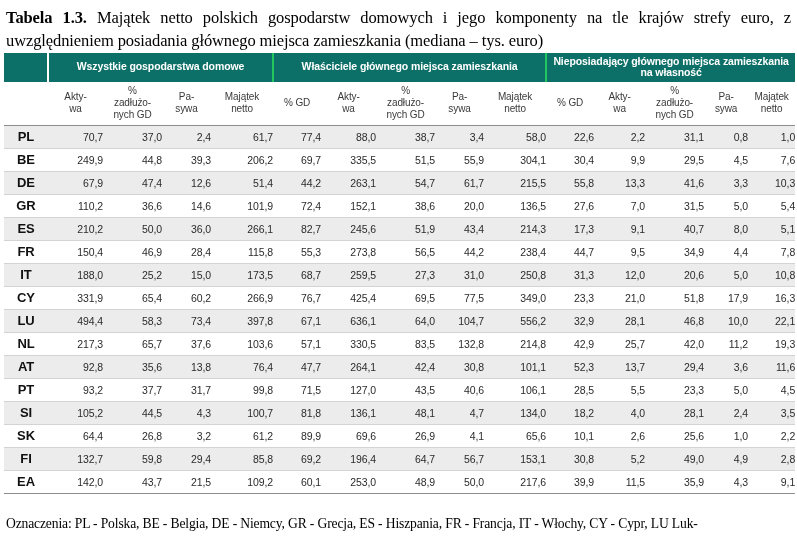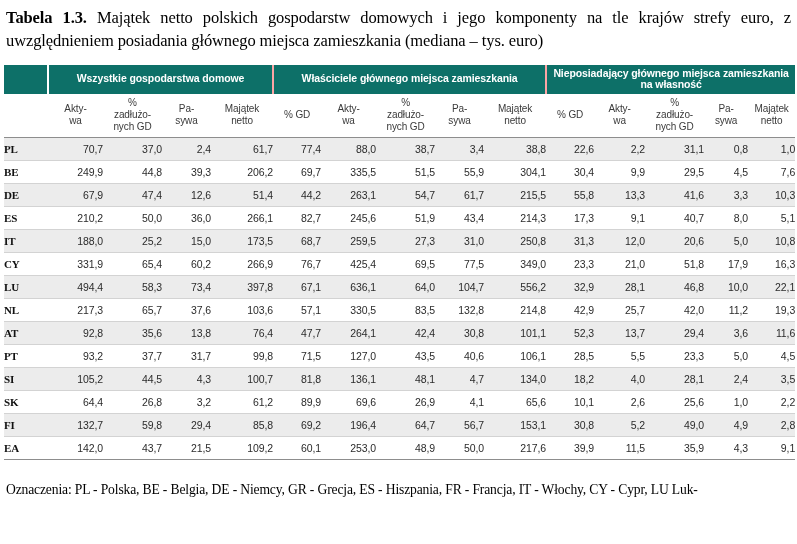--- a/index.html
+++ b/index.html
@@ -19,21 +19,21 @@
     width: 797px;
     height: 544px;
     box-sizing: border-box;
   }
 
   
   .caption {
     font-family: "Liberation Serif", serif;
     font-size: 16.5px;
     line-height: 1.42;
-    padding: 6px 6px 12px 6px;
+    padding: 6px 6px 0 6px;
     text-align: justify;
     text-justify: inter-word;
     letter-spacing: -0.1px;
   }
   .caption .cap-label {
     font-weight: bold;
   }
 
   
   table.matrix {
@@ -51,21 +51,21 @@
   .grp {
     background: #0d7068;
     color: #ffffff;
     font-size: 10.5px;
     font-weight: bold;
     text-align: center;
     vertical-align: middle;
     height: 29px;
     line-height: 1.12;
     padding: 1px 3px;
-    border-right: 2px solid #fca5a5;
+    border-right: 2px solid #22c55e;
     letter-spacing: -0.1px;
   }
   .grp.corner {
     border-right: 2px solid #ffffff;
   }
   .grp.last { border-right: none; }
 
   
   .sub {
     background: #ffffff;
@@ -92,24 +92,23 @@
     border-bottom: 1px solid #d3d3d3;
     letter-spacing: -0.1px;
   }
   tbody tr:nth-child(odd) td { background: #ececec; }
   tbody tr:nth-child(even) td { background: #ffffff; }
   tbody tr:last-child td { border-bottom: 1.6px solid #8d8d8d; }
 
   td.code {
     font-weight: bold;
     color: #111111;
-    text-align: left;
+    text-align: center;
     padding-left: 14px;
-    font-size: 11px;
-    font-family: Liberation Serif, serif;
+    font-size: 13px;
   }
   td.num {
     text-align: right;
     padding-right: 13px;
   }
 
   
   .notes {
     font-family: "Liberation Serif", serif;
     font-size: 13.6px;
@@ -226,21 +225,21 @@
         <tr>
           <td class="code">PL</td>
           <td class="num">70,7</td>
           <td class="num">37,0</td>
           <td class="num">2,4</td>
           <td class="num">61,7</td>
           <td class="num">77,4</td>
           <td class="num">88,0</td>
           <td class="num">38,7</td>
           <td class="num">3,4</td>
-          <td class="num">38,8</td>
+          <td class="num">58,0</td>
           <td class="num">22,6</td>
           <td class="num">2,2</td>
           <td class="num">31,1</td>
           <td class="num">0,8</td>
           <td class="num">1,0</td>
         </tr>
         <tr>
           <td class="code">BE</td>
           <td class="num">249,9</td>
           <td class="num">44,8</td>
@@ -268,37 +267,71 @@
           <td class="num">54,7</td>
           <td class="num">61,7</td>
           <td class="num">215,5</td>
           <td class="num">55,8</td>
           <td class="num">13,3</td>
           <td class="num">41,6</td>
           <td class="num">3,3</td>
           <td class="num">10,3</td>
         </tr>
         <tr>
+          <td class="code">GR</td>
+          <td class="num">110,2</td>
+          <td class="num">36,6</td>
+          <td class="num">14,6</td>
+          <td class="num">101,9</td>
+          <td class="num">72,4</td>
+          <td class="num">152,1</td>
+          <td class="num">38,6</td>
+          <td class="num">20,0</td>
+          <td class="num">136,5</td>
+          <td class="num">27,6</td>
+          <td class="num">7,0</td>
+          <td class="num">31,5</td>
+          <td class="num">5,0</td>
+          <td class="num">5,4</td>
+        </tr>
+        <tr>
           <td class="code">ES</td>
           <td class="num">210,2</td>
           <td class="num">50,0</td>
           <td class="num">36,0</td>
           <td class="num">266,1</td>
           <td class="num">82,7</td>
           <td class="num">245,6</td>
           <td class="num">51,9</td>
           <td class="num">43,4</td>
           <td class="num">214,3</td>
           <td class="num">17,3</td>
           <td class="num">9,1</td>
           <td class="num">40,7</td>
           <td class="num">8,0</td>
           <td class="num">5,1</td>
         </tr>
         <tr>
+          <td class="code">FR</td>
+          <td class="num">150,4</td>
+          <td class="num">46,9</td>
+          <td class="num">28,4</td>
+          <td class="num">115,8</td>
+          <td class="num">55,3</td>
+          <td class="num">273,8</td>
+          <td class="num">56,5</td>
+          <td class="num">44,2</td>
+          <td class="num">238,4</td>
+          <td class="num">44,7</td>
+          <td class="num">9,5</td>
+          <td class="num">34,9</td>
+          <td class="num">4,4</td>
+          <td class="num">7,8</td>
+        </tr>
+        <tr>
           <td class="code">IT</td>
           <td class="num">188,0</td>
           <td class="num">25,2</td>
           <td class="num">15,0</td>
           <td class="num">173,5</td>
           <td class="num">68,7</td>
           <td class="num">259,5</td>
           <td class="num">27,3</td>
           <td class="num">31,0</td>
           <td class="num">250,8</td>

